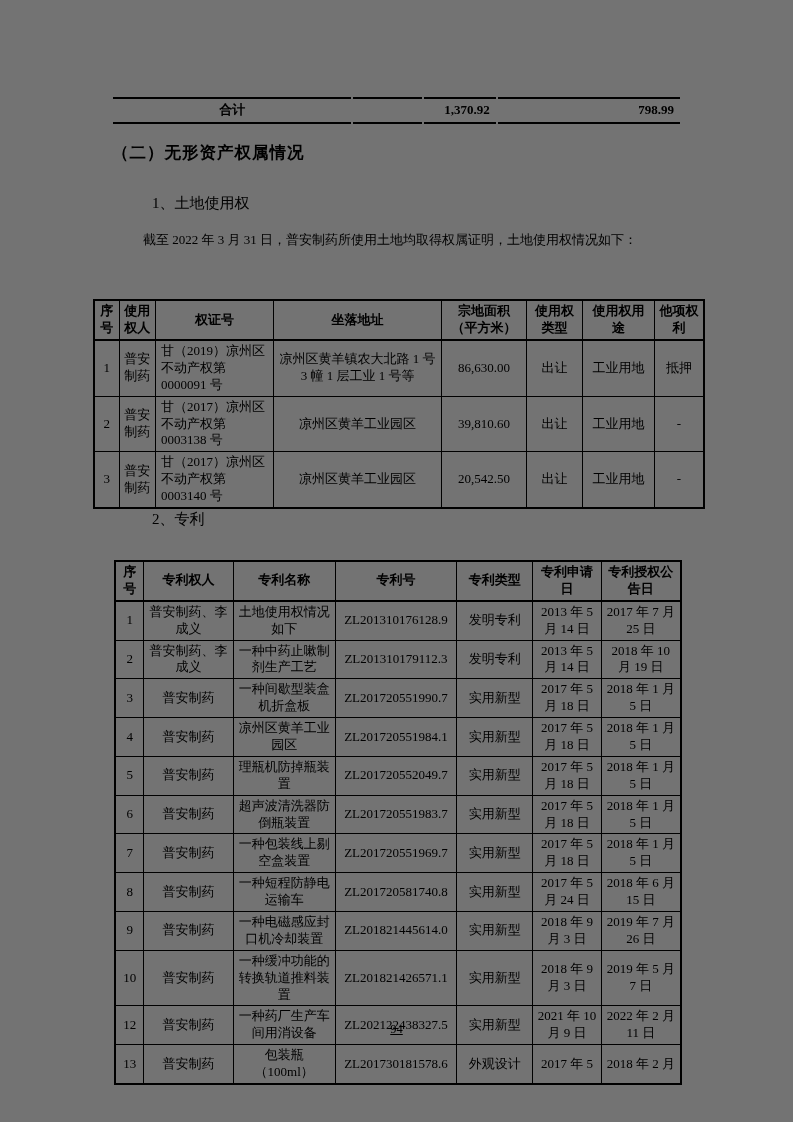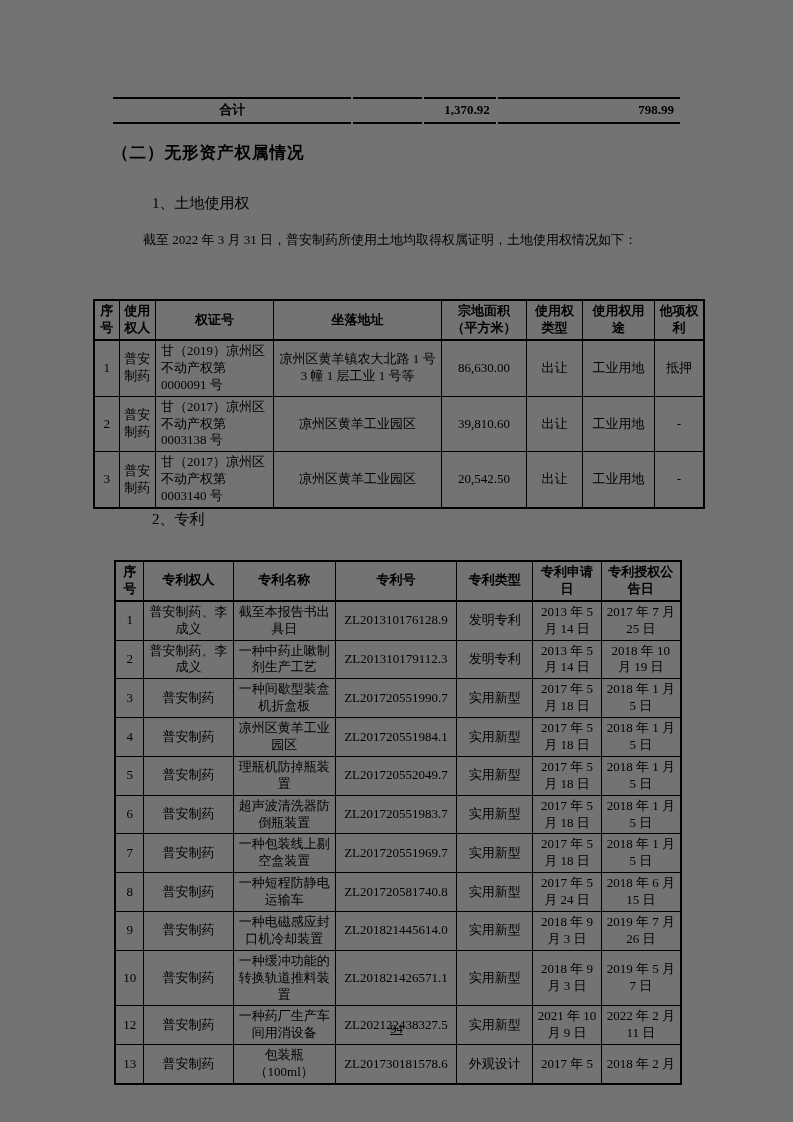--- a/index.html
+++ b/index.html
@@ -183,21 +183,21 @@
         <th>专利号</th>
         <th>专利类型</th>
         <th>专利申请日</th>
         <th>专利授权公告日</th>
       </tr>
     </thead>
     <tbody>
         <tr>
           <td>1</td>
           <td>普安制药、李成义</td>
-          <td>截至本报告书出具日</td>
+          <td>土地使用权情况如下</td>
           <td>ZL201310176128.9</td>
           <td>发明专利</td>
           <td>2013 年 5 月 14 日</td>
           <td>2017 年 7 月 25 日</td>
         </tr>
         <tr>
           <td>2</td>
           <td>普安制药、李成义</td>
           <td>一种中药止嗽制剂生产工艺</td>
           <td>ZL201310179112.3</td>

